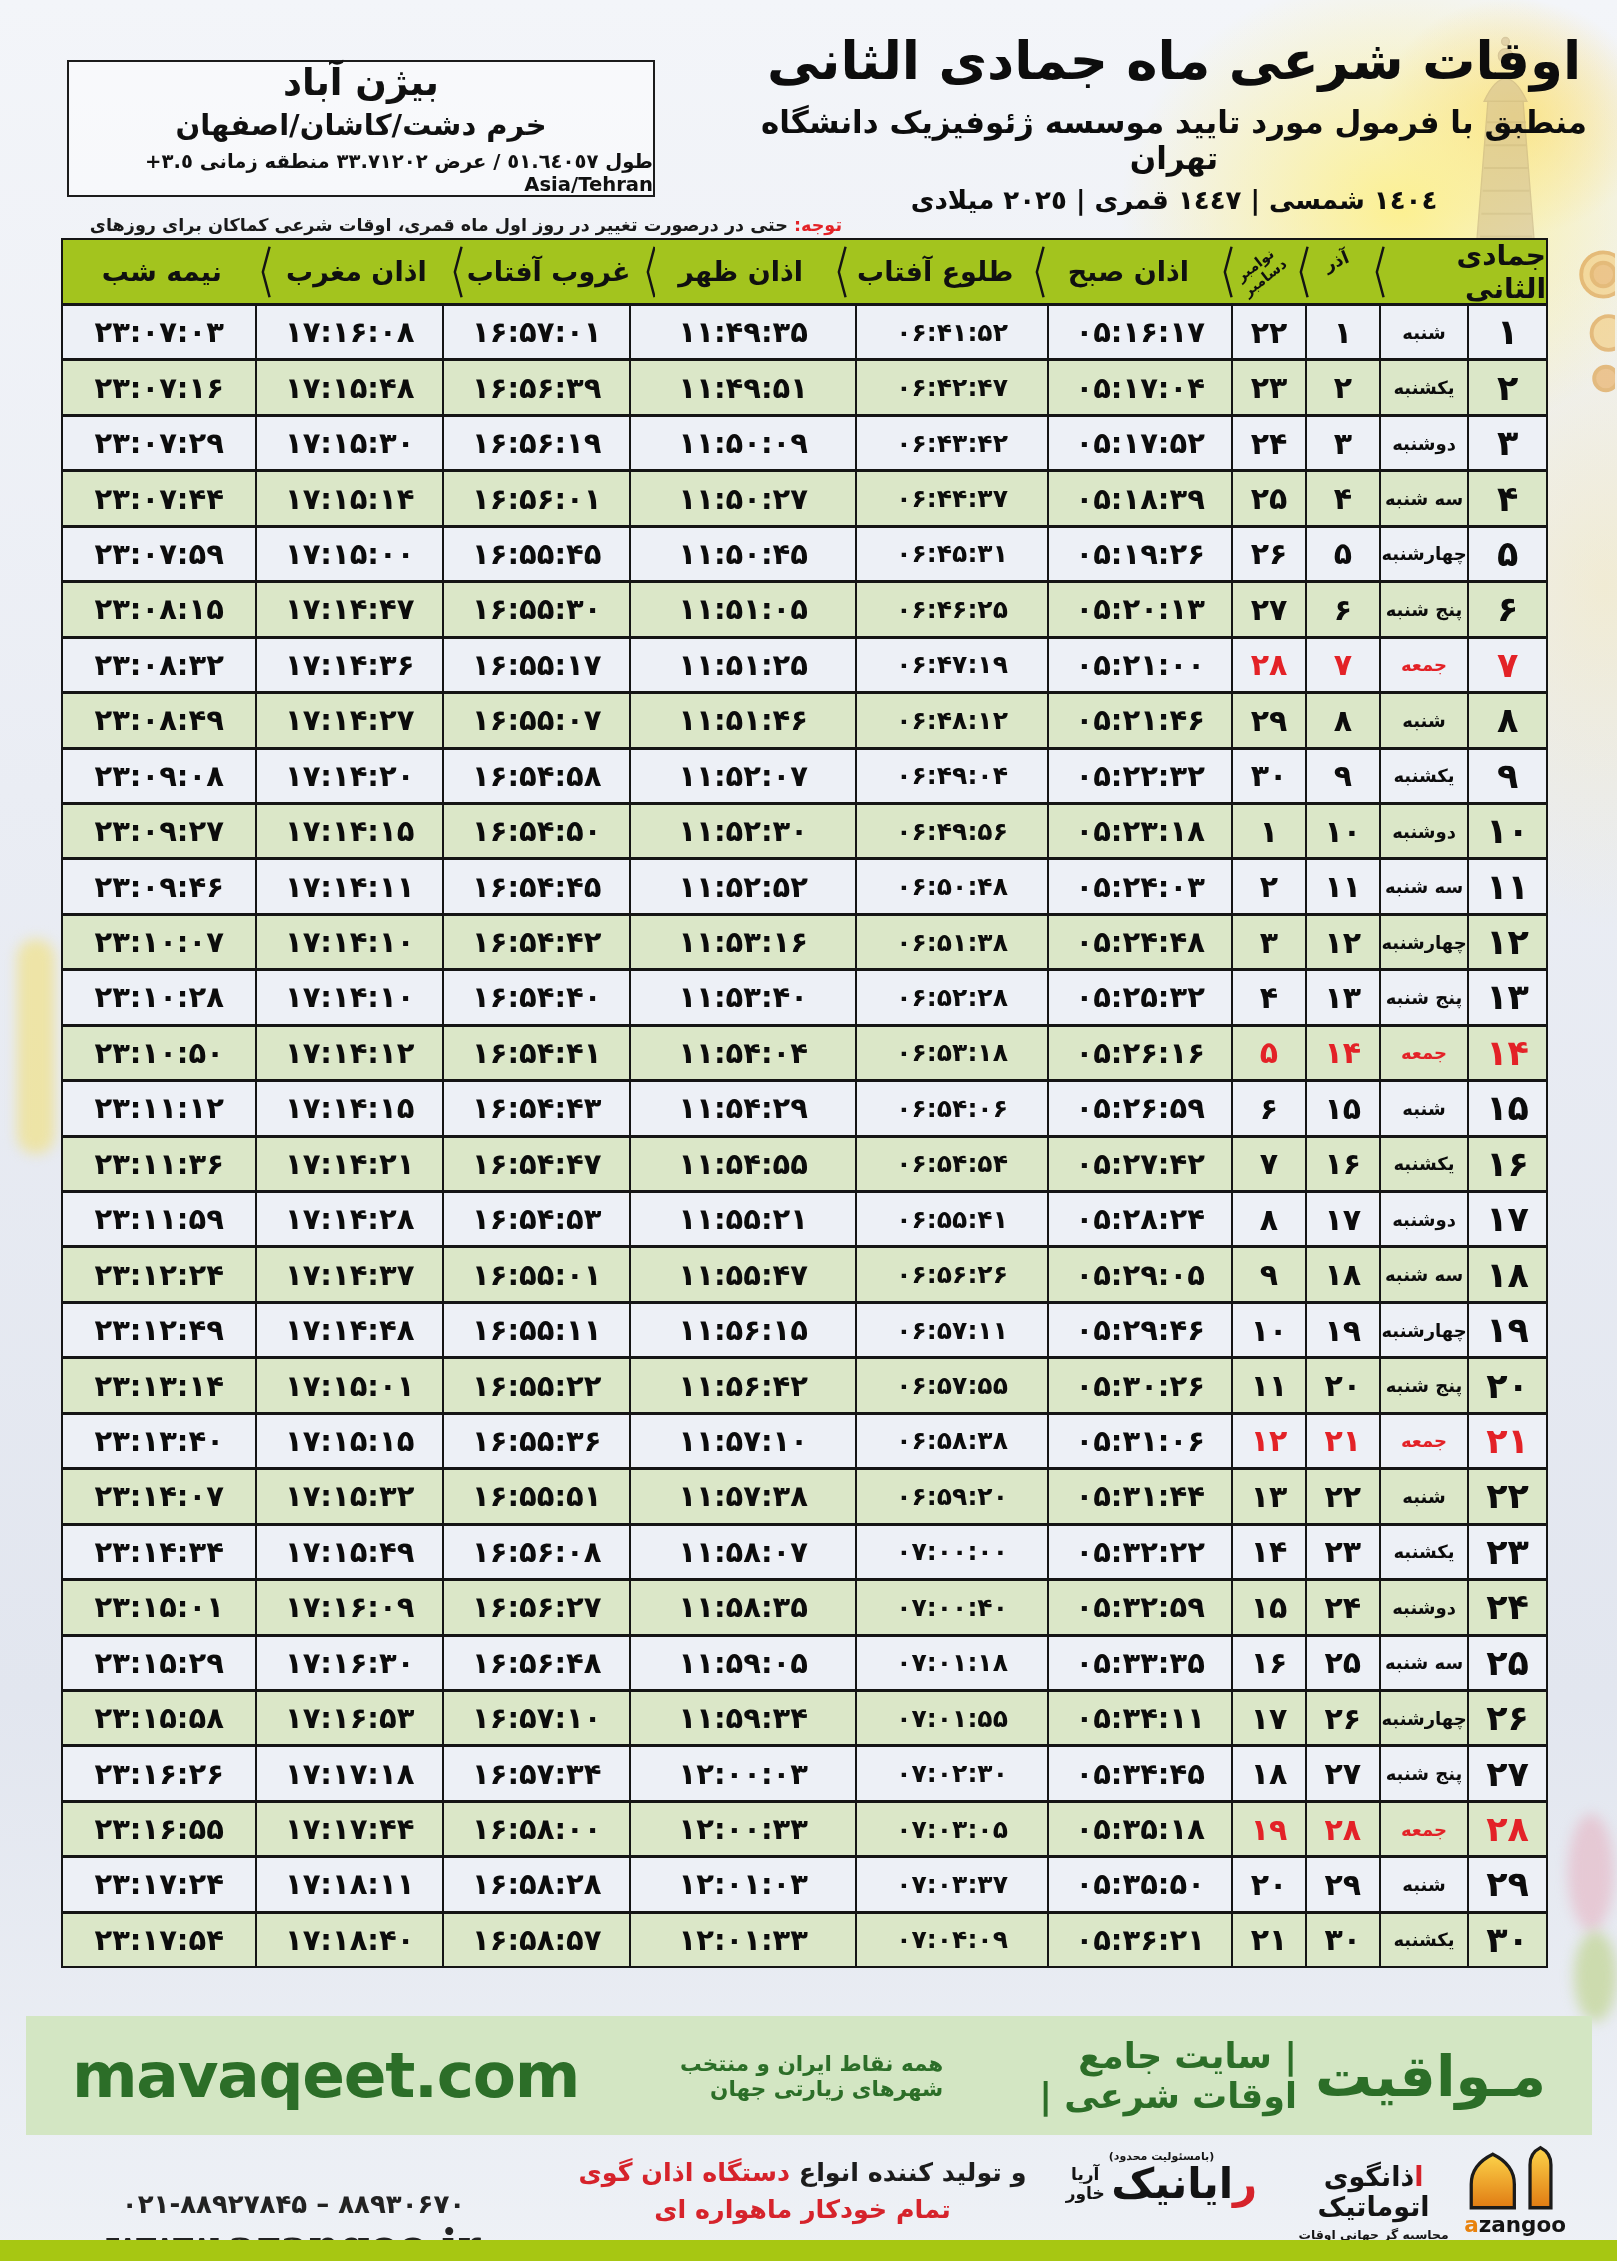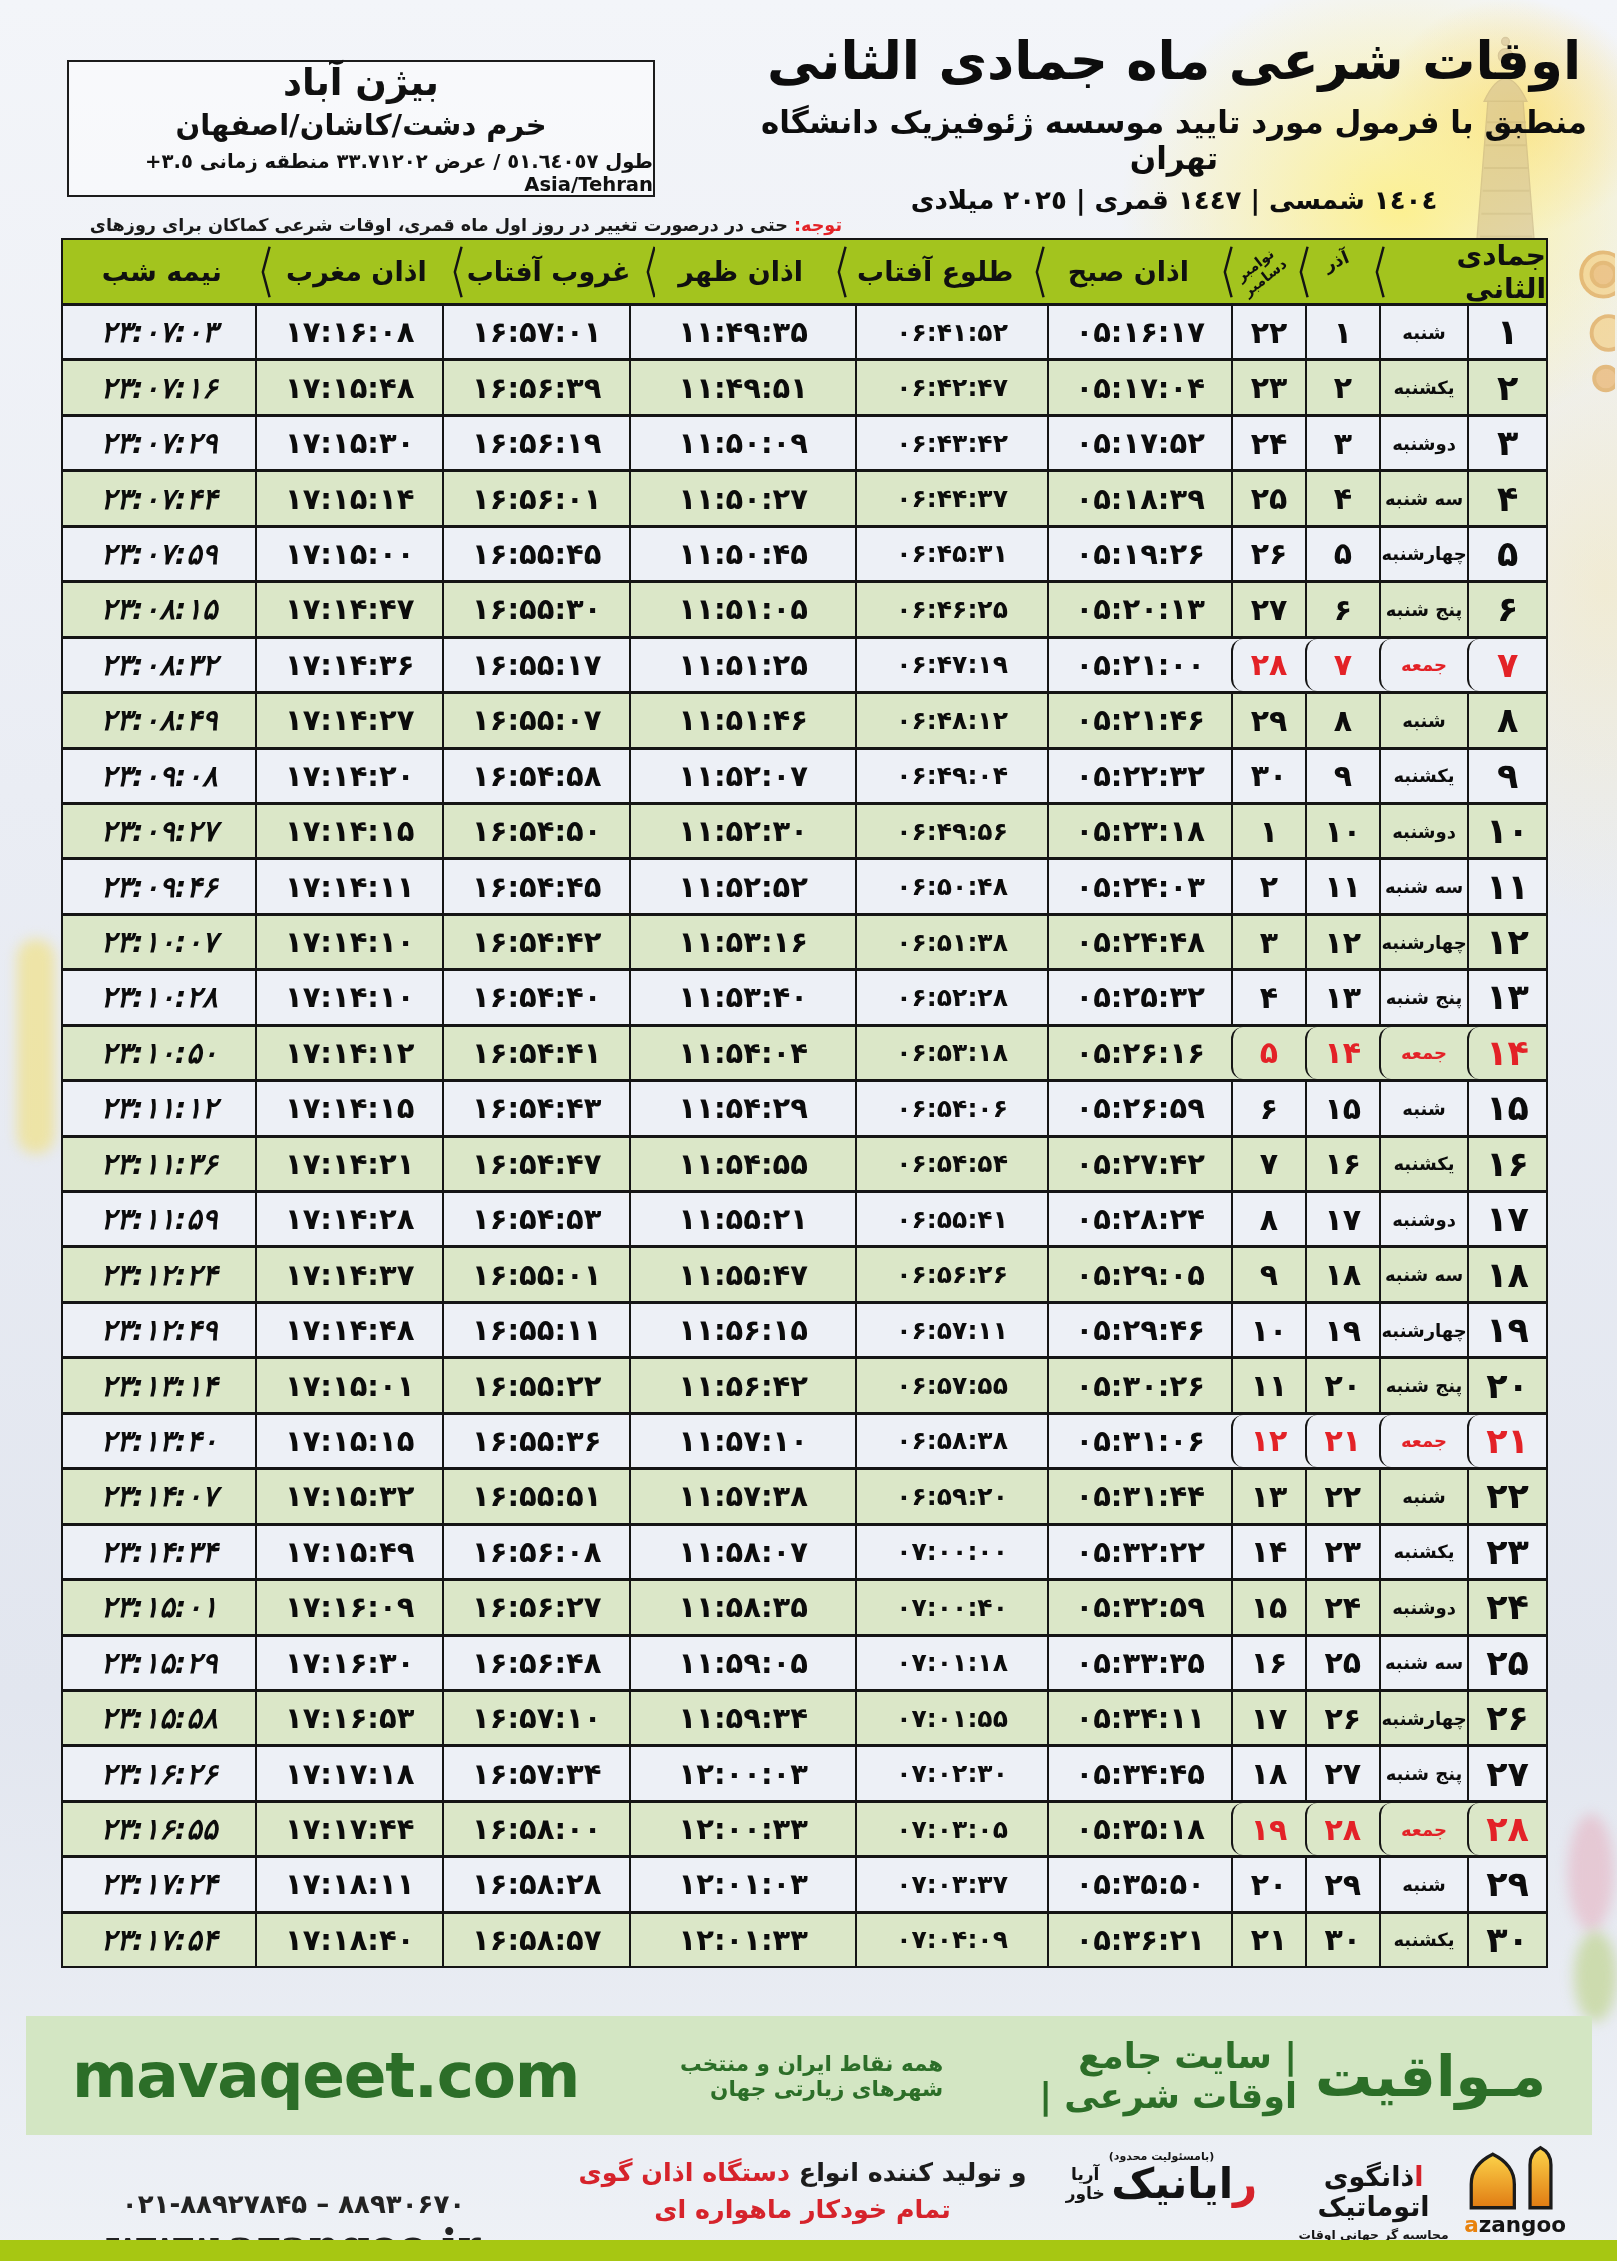--- a/index.html
+++ b/index.html
@@ -55,33 +55,33 @@
   .h-gh{width:193px;font-size:27px;}
   .h-mg{width:192px;font-size:27px;}
   .h-nm{width:198px;font-size:27px;}
   .tbody{display:flex;flex-direction:column;height:1660px;}
   .trow{flex:1;display:flex;box-sizing:border-box;}
   .trow + .trow{border-top:3.3px solid #151515;}
   .trow.odd{background:var(--row-light,#edf0f6);}
   .trow.even{background:var(--row-green,#dbe7c8);}
   .cell{display:flex;align-items:center;justify-content:center;box-sizing:border-box;
     border-left:2px solid #151515;font-weight:bold;color:#0c0c0c;}
-  .cell:last-child{border-left:none;font-style:italic;}
+  .cell:last-child{border-left:none;}
   .num{direction:ltr;unicode-bidi:isolate;}
   .c-day{width:81px;font-size:35px;}
   .c-wd{width:91px;font-size:18px;}
   .c-az{width:76px;font-size:30px;}
   .c-nv{width:76px;font-size:30px;}
   .c-sb{width:189px;font-size:29px;}
   .c-tl{width:198px;font-size:25px;}
   .c-zh{width:232px;font-size:29px;}
   .c-gh{width:193px;font-size:29px;}
   .c-mg{width:192px;font-size:29px;}
   .c-nm{width:198px;font-size:29px;}
-  .trow.friday .redable{color:var(--friday-red,#e32227);border-radius:12px;}
+  .trow.friday .redable{color:var(--friday-red,#e32227);}
 
   
   .footer-band{position:absolute;left:26px;top:2016px;width:1566px;height:119px;
     background:var(--band-green,#d3e6c3);direction:rtl;display:flex;align-items:center;
     padding:0 46px;box-sizing:border-box;gap:18px;color:var(--dark-green,#2c6e28);}
   .fb-brand{font-size:57px;font-weight:bold;}
   .fb-tagline{font-size:35px;font-weight:bold;}
   .fb-scope{font-size:21.5px;font-weight:bold;}
   .fb-domain{margin-right:auto;font-size:63px;font-weight:bold;direction:ltr;letter-spacing:-1.3px;}
 

